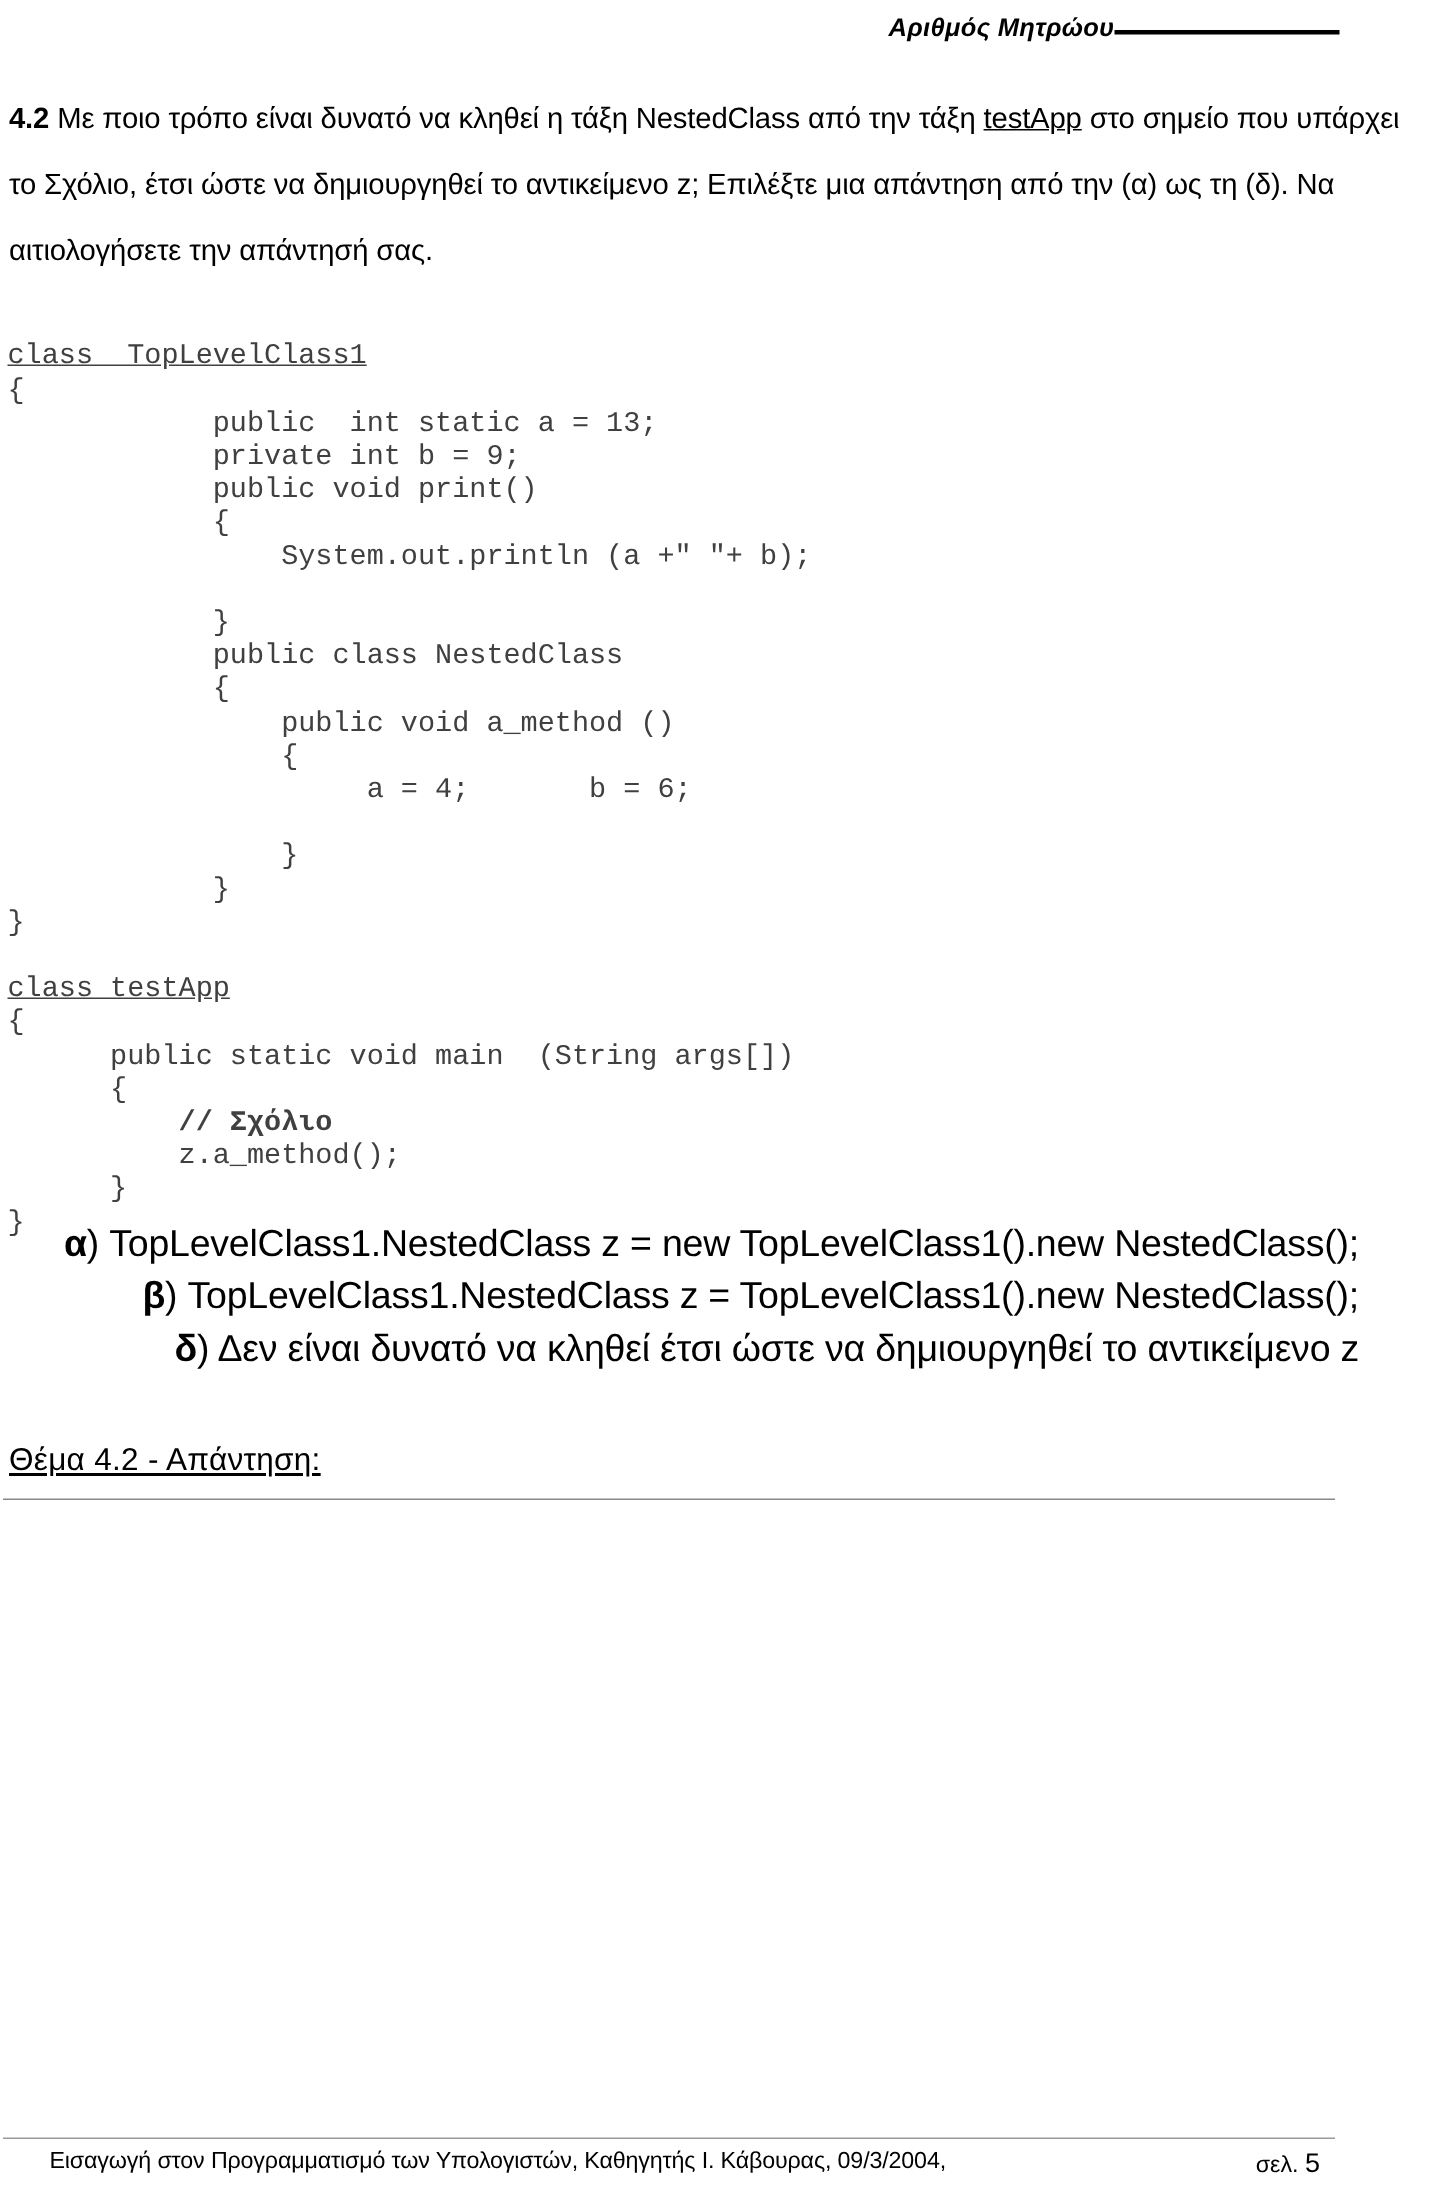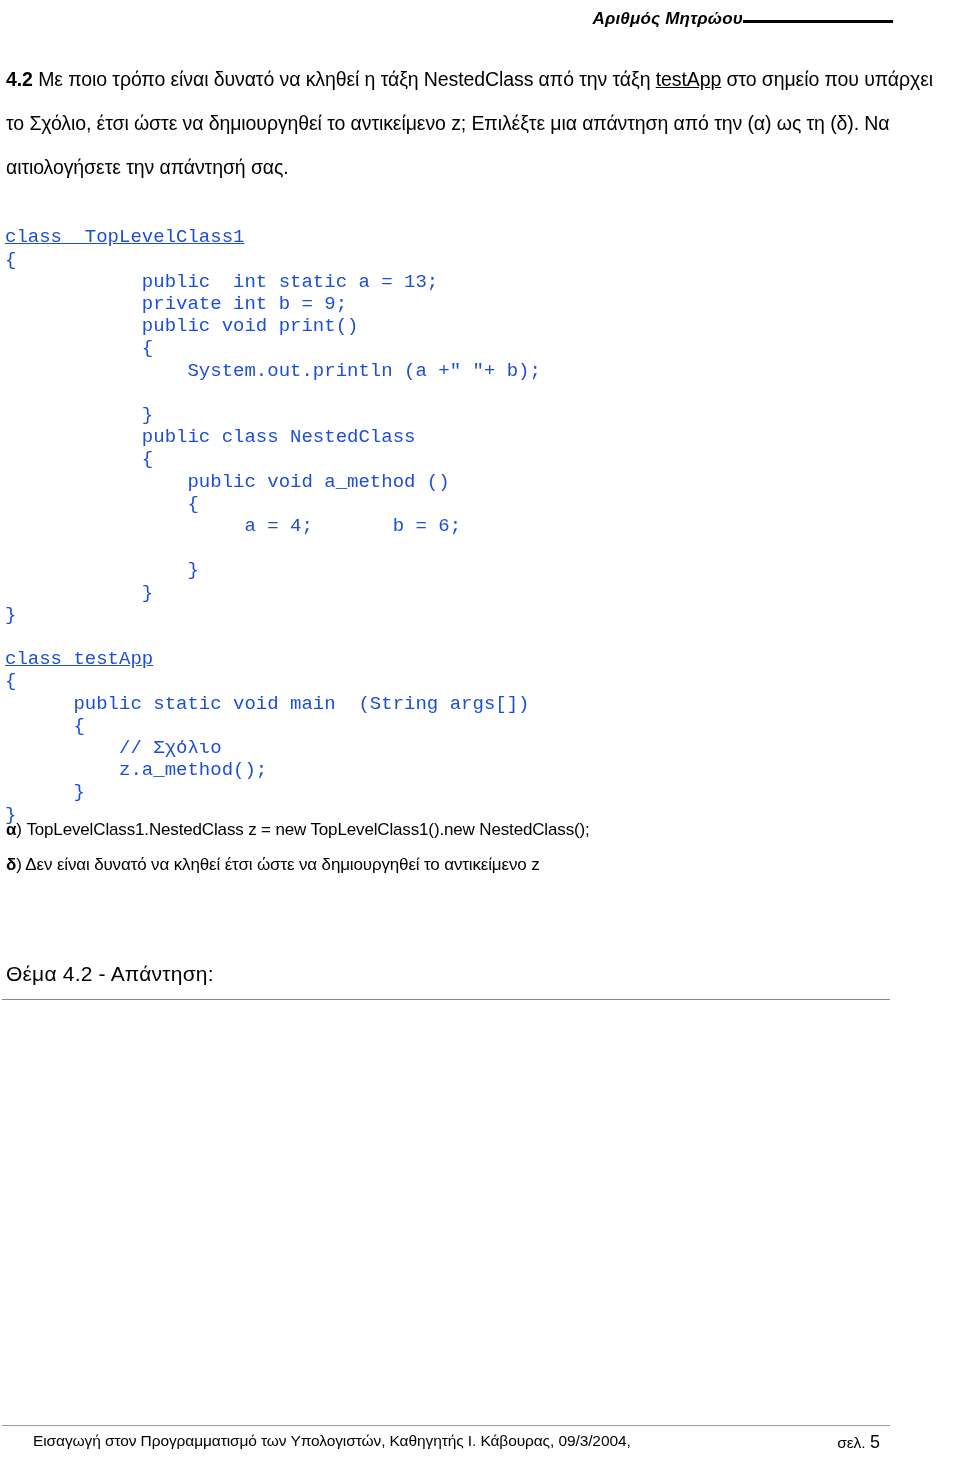--- a/index.html
+++ b/index.html
@@ -67,48 +67,50 @@
   
   .code {
     position: absolute;
     top: 182px;
     left: 5px;
     width: 700px;
     font-family: "Liberation Mono", "DejaVu Sans Mono", monospace;
     font-size: 19px;
     line-height: 22.2px;
     white-space: pre;
-    color: #1d4ed8;
+    color: #404040;
     letter-spacing: 0px;
   }
   .code .ln { display: block; min-height: 22.2px; }
   .code .uline { text-decoration: underline; }
-  .code .cmt { font-weight: 400; }
+  .code .cmt { font-weight: 700; }
   .code .blank { display: block; height: 22.2px; }
 
   
   .options {
     position: absolute;
     top: 812px;
     left: 6px;
     width: 900px;
-    font-size: 17px;
+    font-size: 25px;
     line-height: 35px;
+    text-align: right;
   }
   .option { white-space: nowrap; letter-spacing: -0.15px; }
   .opt-key { font-weight: 700; }
 
   
   .answer-heading {
     position: absolute;
     top: 962px;
     left: 6px;
     font-size: 21px;
     letter-spacing: 0.2px;
     white-space: nowrap;
+    text-decoration: underline;
   }
   .answer-rule {
     position: absolute;
     top: 999px;
     left: 2px;
     width: 888px;
     height: 0;
     border-top: 1.5px solid #888888;
   }
 
@@ -159,20 +161,23 @@
 
   <div class="code">
     <span class="ln uline">class  TopLevelClass1</span><span class="ln">{</span><span class="ln">            public  int static a = 13;</span><span class="ln">            private int b = 9;</span><span class="ln">            public void print()</span><span class="ln">            {</span><span class="ln">                System.out.println (a +" "+ b);</span><span class="blank"></span><span class="ln">            }</span><span class="ln">            public class NestedClass</span><span class="ln">            {</span><span class="ln">                public void a_method ()</span><span class="ln">                {</span><span class="ln">                     a = 4;       b = 6;</span><span class="blank"></span><span class="ln">                }</span><span class="ln">            }</span><span class="ln">}</span><span class="blank"></span><span class="ln uline">class testApp</span><span class="ln">{</span><span class="ln">      public static void main  (String args[])</span><span class="ln">      {</span><span class="ln cmt">          // Σχόλιο</span><span class="ln">          z.a_method();</span><span class="ln">      }</span><span class="ln">}</span>
   </div>
 
   <div class="options">
     <div class="option">
       <span class="opt-key">α</span><span>)</span><span> TopLevelClass1.NestedClass z =  new TopLevelClass1().new NestedClass();</span>
     </div>
     <div class="option">
+      <span class="opt-key">β</span><span>)</span><span> TopLevelClass1.NestedClass z =  TopLevelClass1().new NestedClass();</span>
+    </div>
+    <div class="option">
       <span class="opt-key">δ</span><span>)</span><span> Δεν είναι δυνατό να κληθεί έτσι ώστε να δημιουργηθεί το αντικείμενο z</span>
     </div>
   </div>
 
   <div class="answer-heading">Θέμα 4.2 - Απάντηση:</div>
   <div class="answer-rule"></div>
 
   <div class="footer-rule"></div>
   <div class="footer">
     <span class="footer-left">Εισαγωγή στον Προγραμματισμό των Υπολογιστών, Καθηγητής Ι. Κάβουρας, 09/3/2004,</span>

